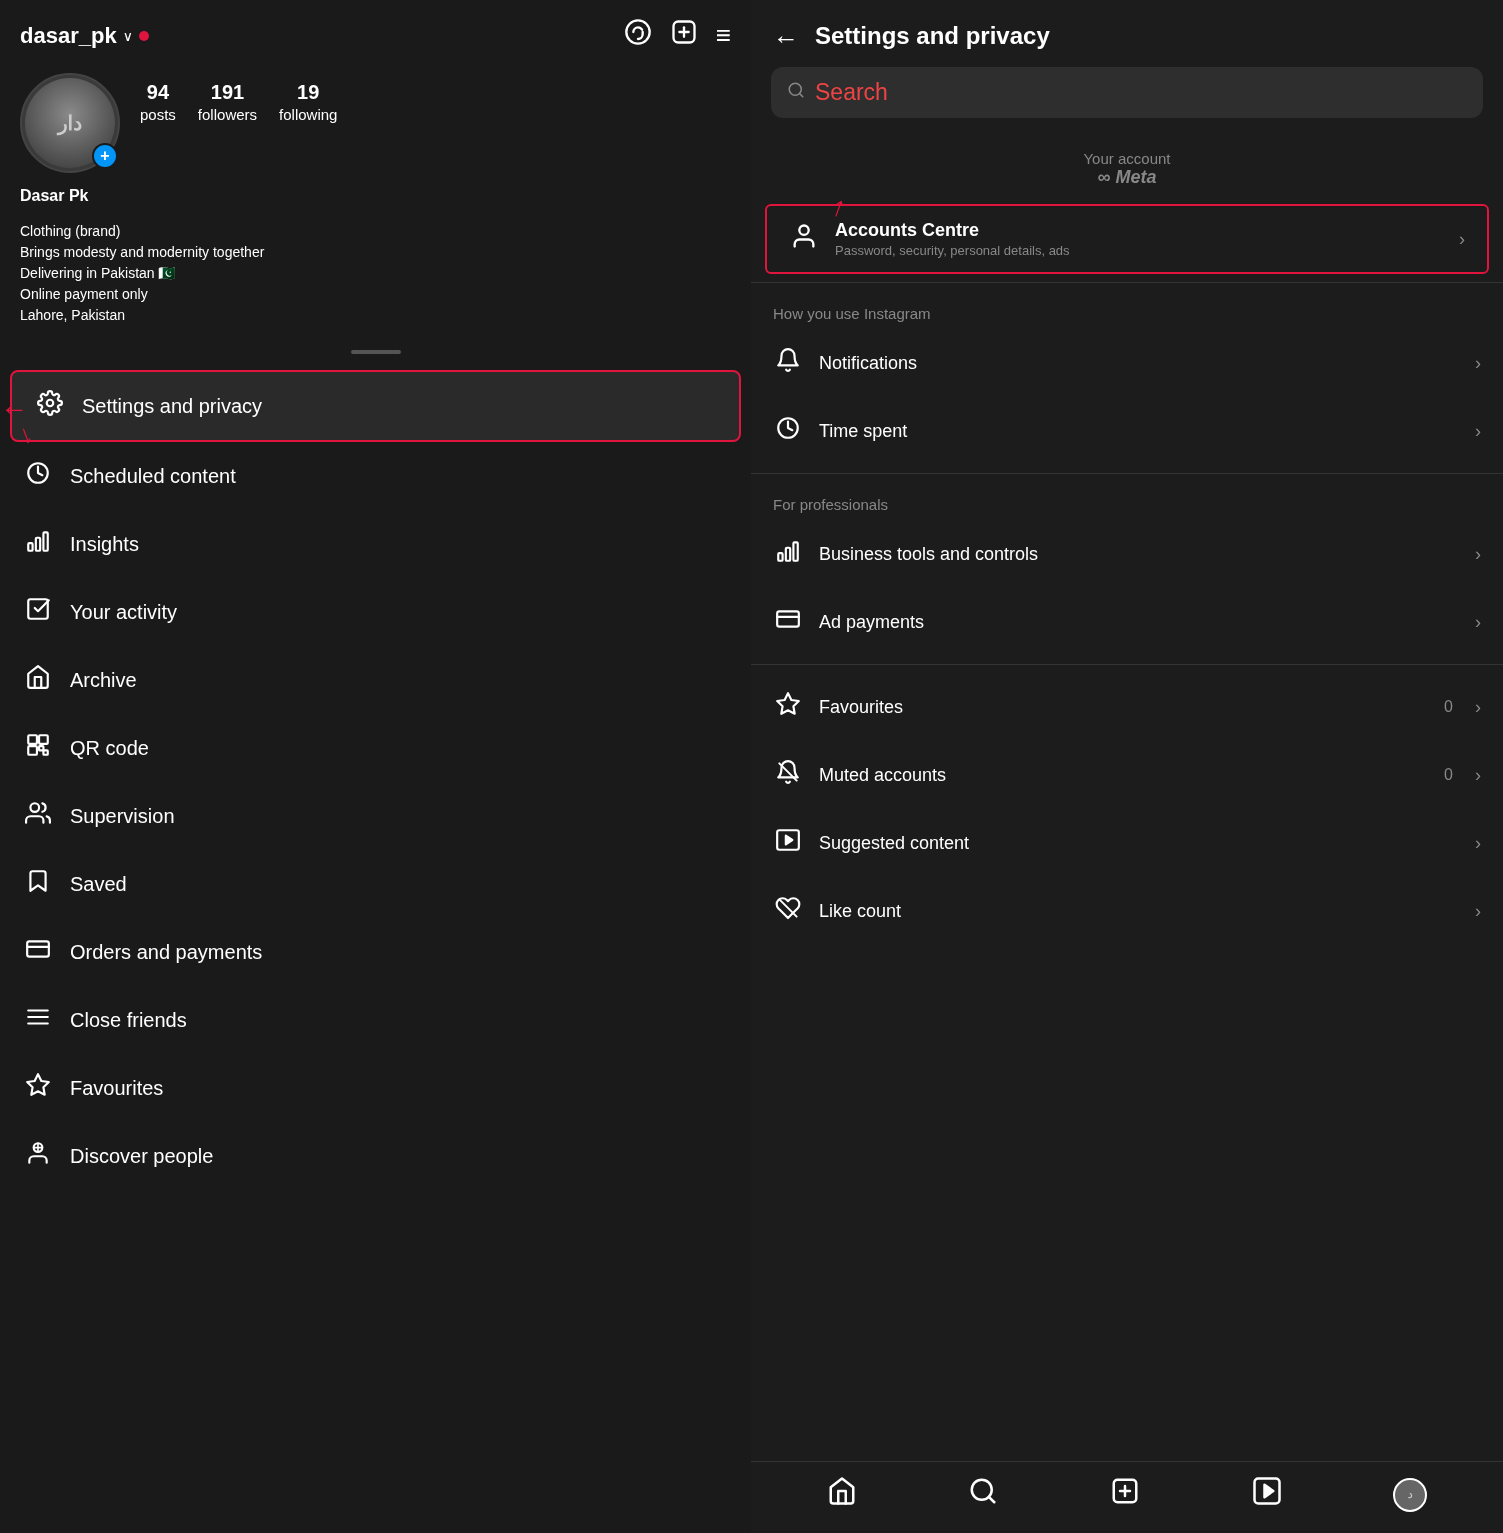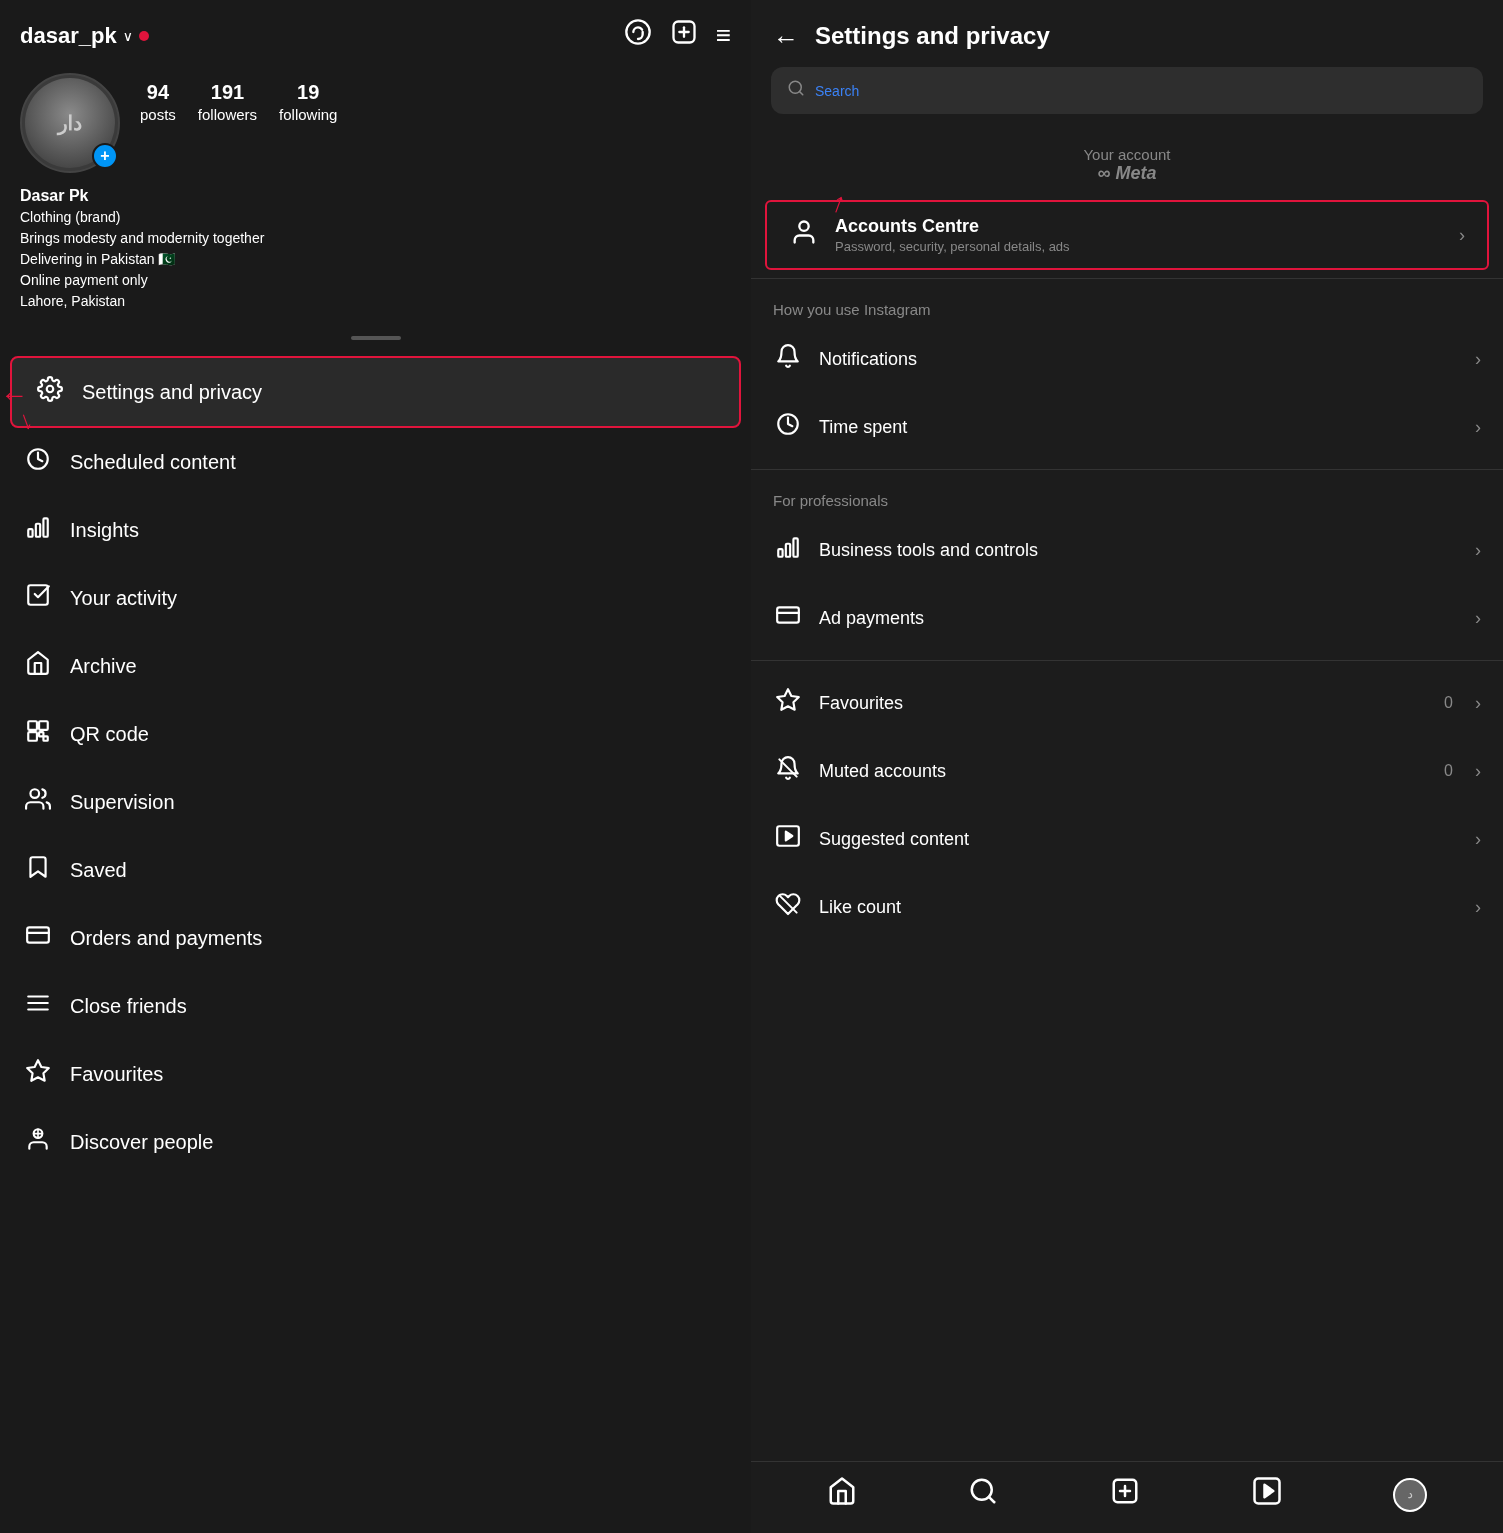--- a/index.html
+++ b/index.html
@@ -147,21 +147,21 @@
     }
 
     .profile-info {
       padding: 0 20px 14px 20px;
     }
 
     .profile-name {
       color: #fff;
       font-size: 16px;
       font-weight: 600;
-      margin-bottom: 2px;
+      margin-bottom: 16px;
     }
 
     .profile-bio {
       color: #fff;
       font-size: 14px;
       line-height: 1.5;
     }
 
     .divider-handle {
       display: flex;
@@ -243,22 +243,22 @@
       gap: 10px;
       padding: 12px 16px;
     }
 
     .search-icon-wrap {
       color: #888;
       font-size: 18px;
     }
 
     .search-placeholder {
-      color: #3b82f6;
-      font-size: 14px;
+      color: #ef4444;
+      font-size: 23px;
     }
 
     .settings-content {
       flex: 1;
       overflow-y: auto;
       padding: 0;
     }
 
     .section-header {
       display: flex;

